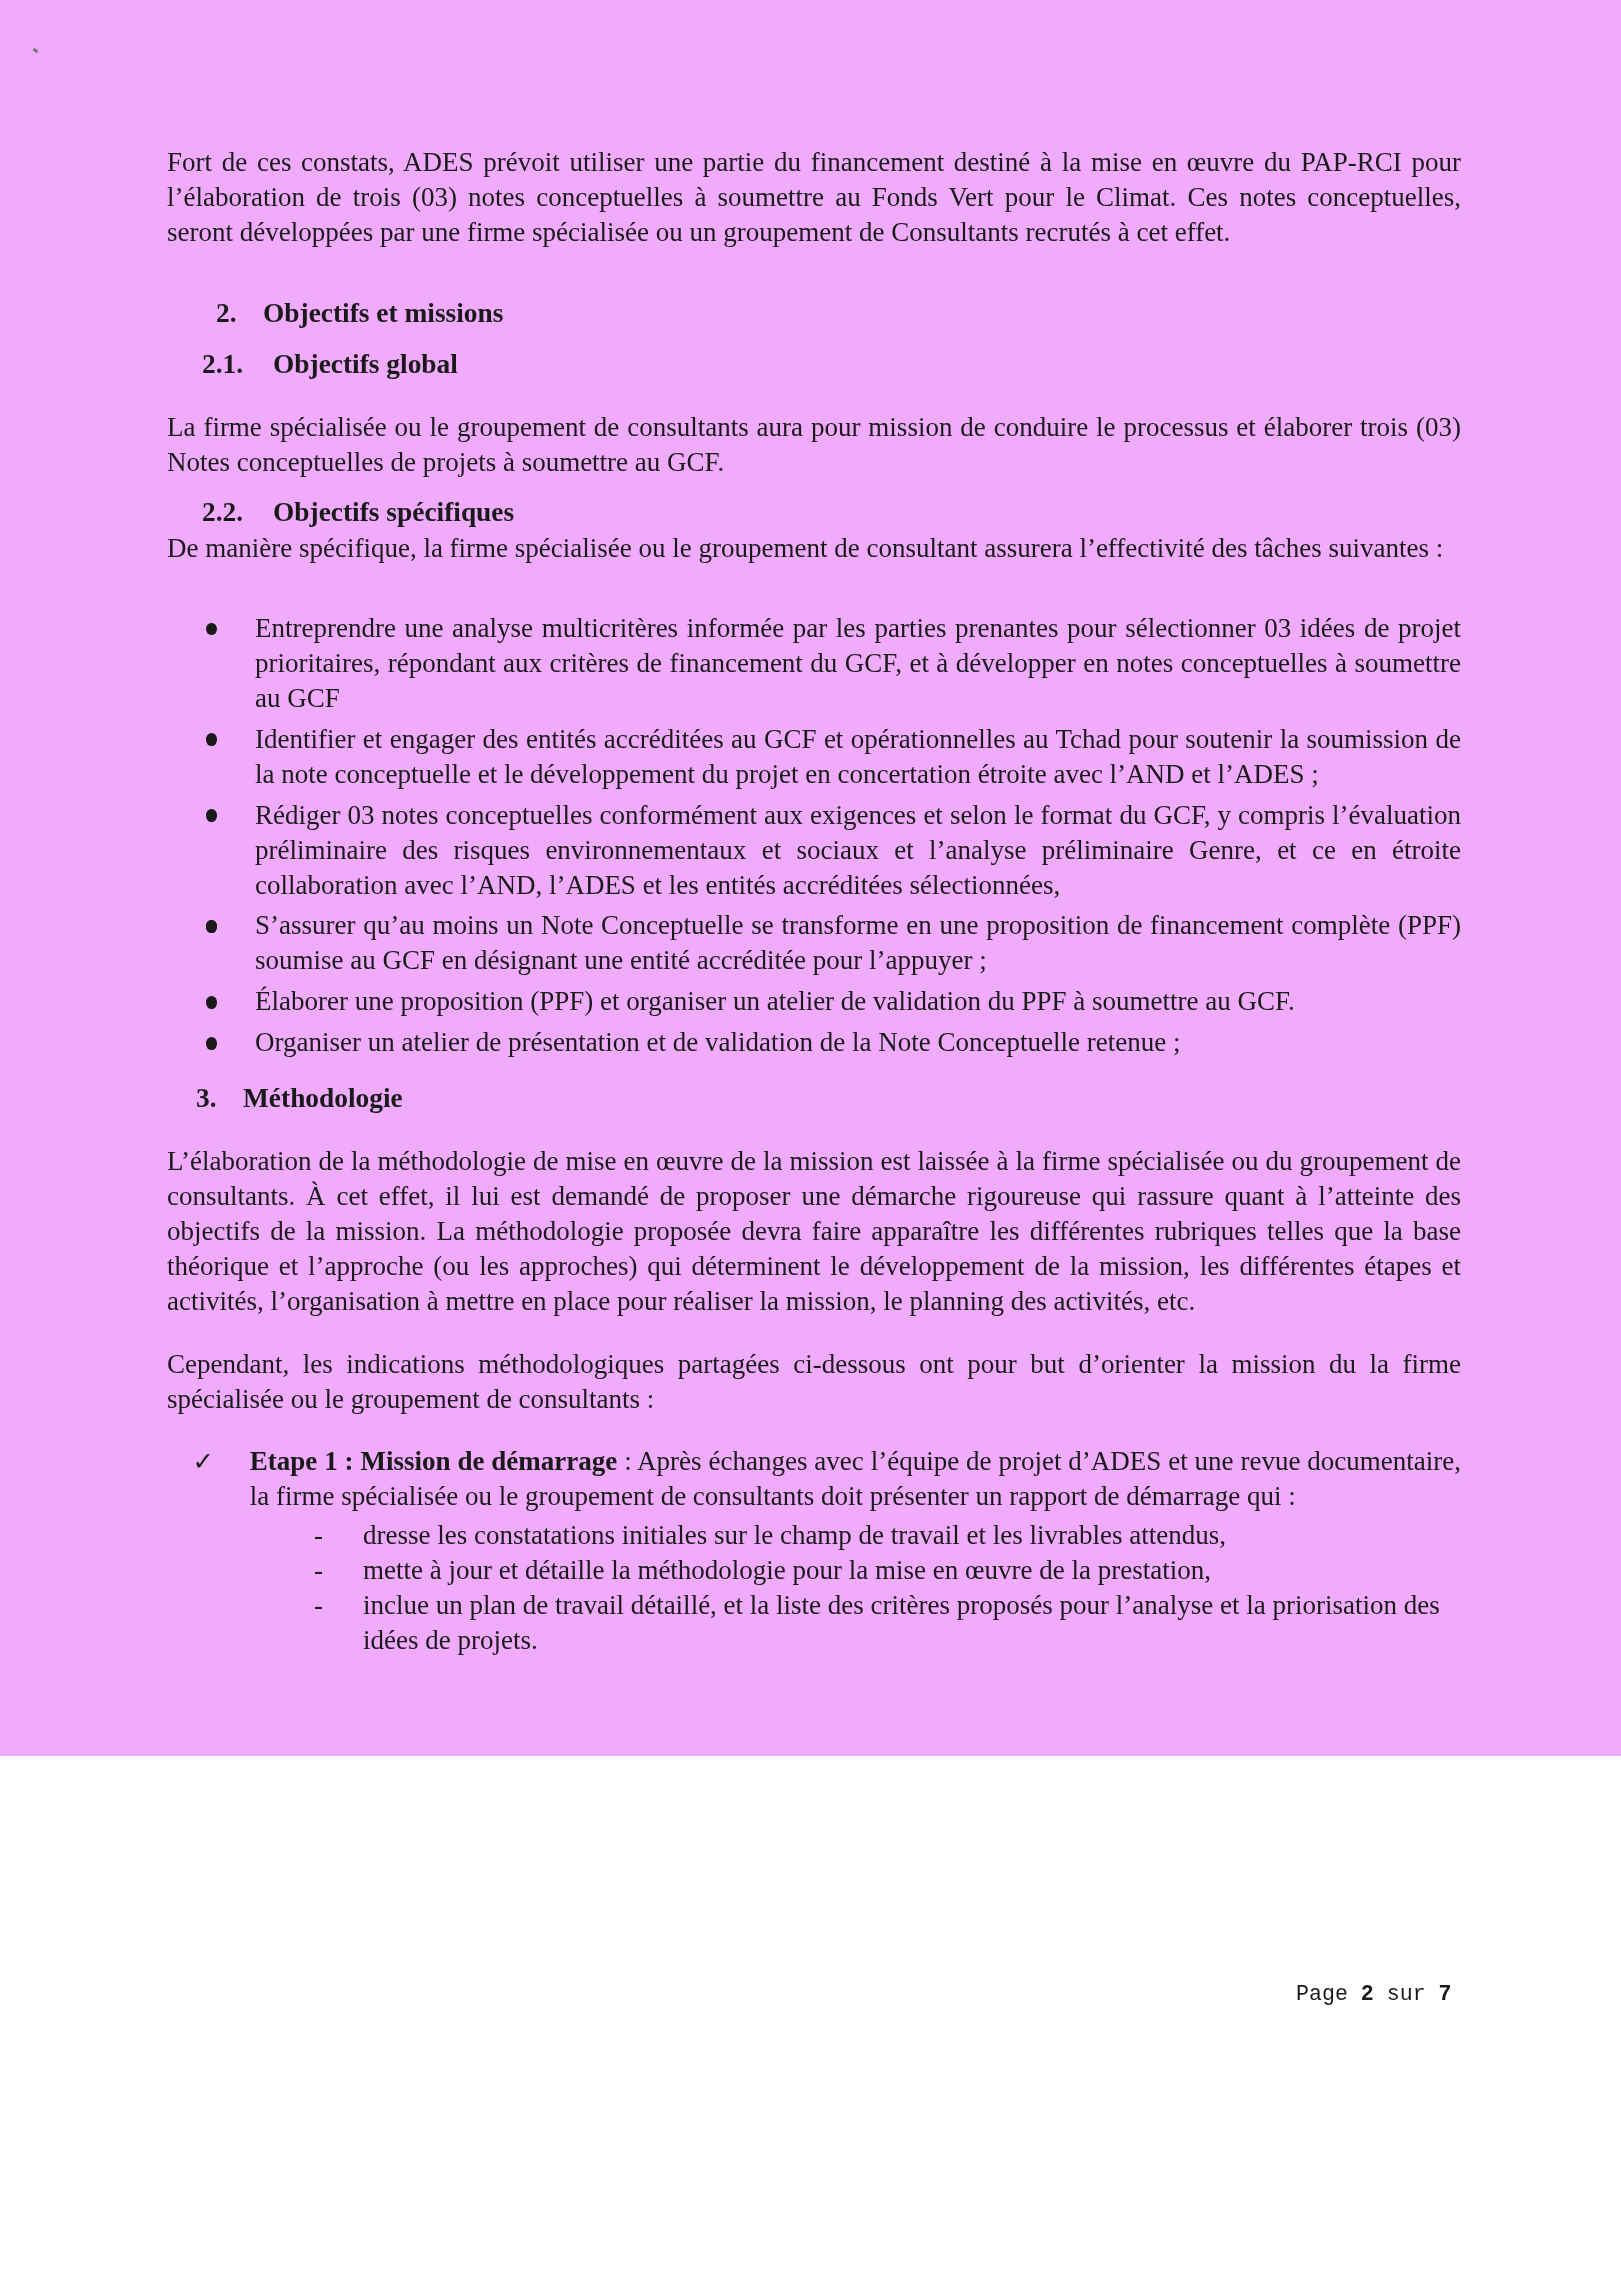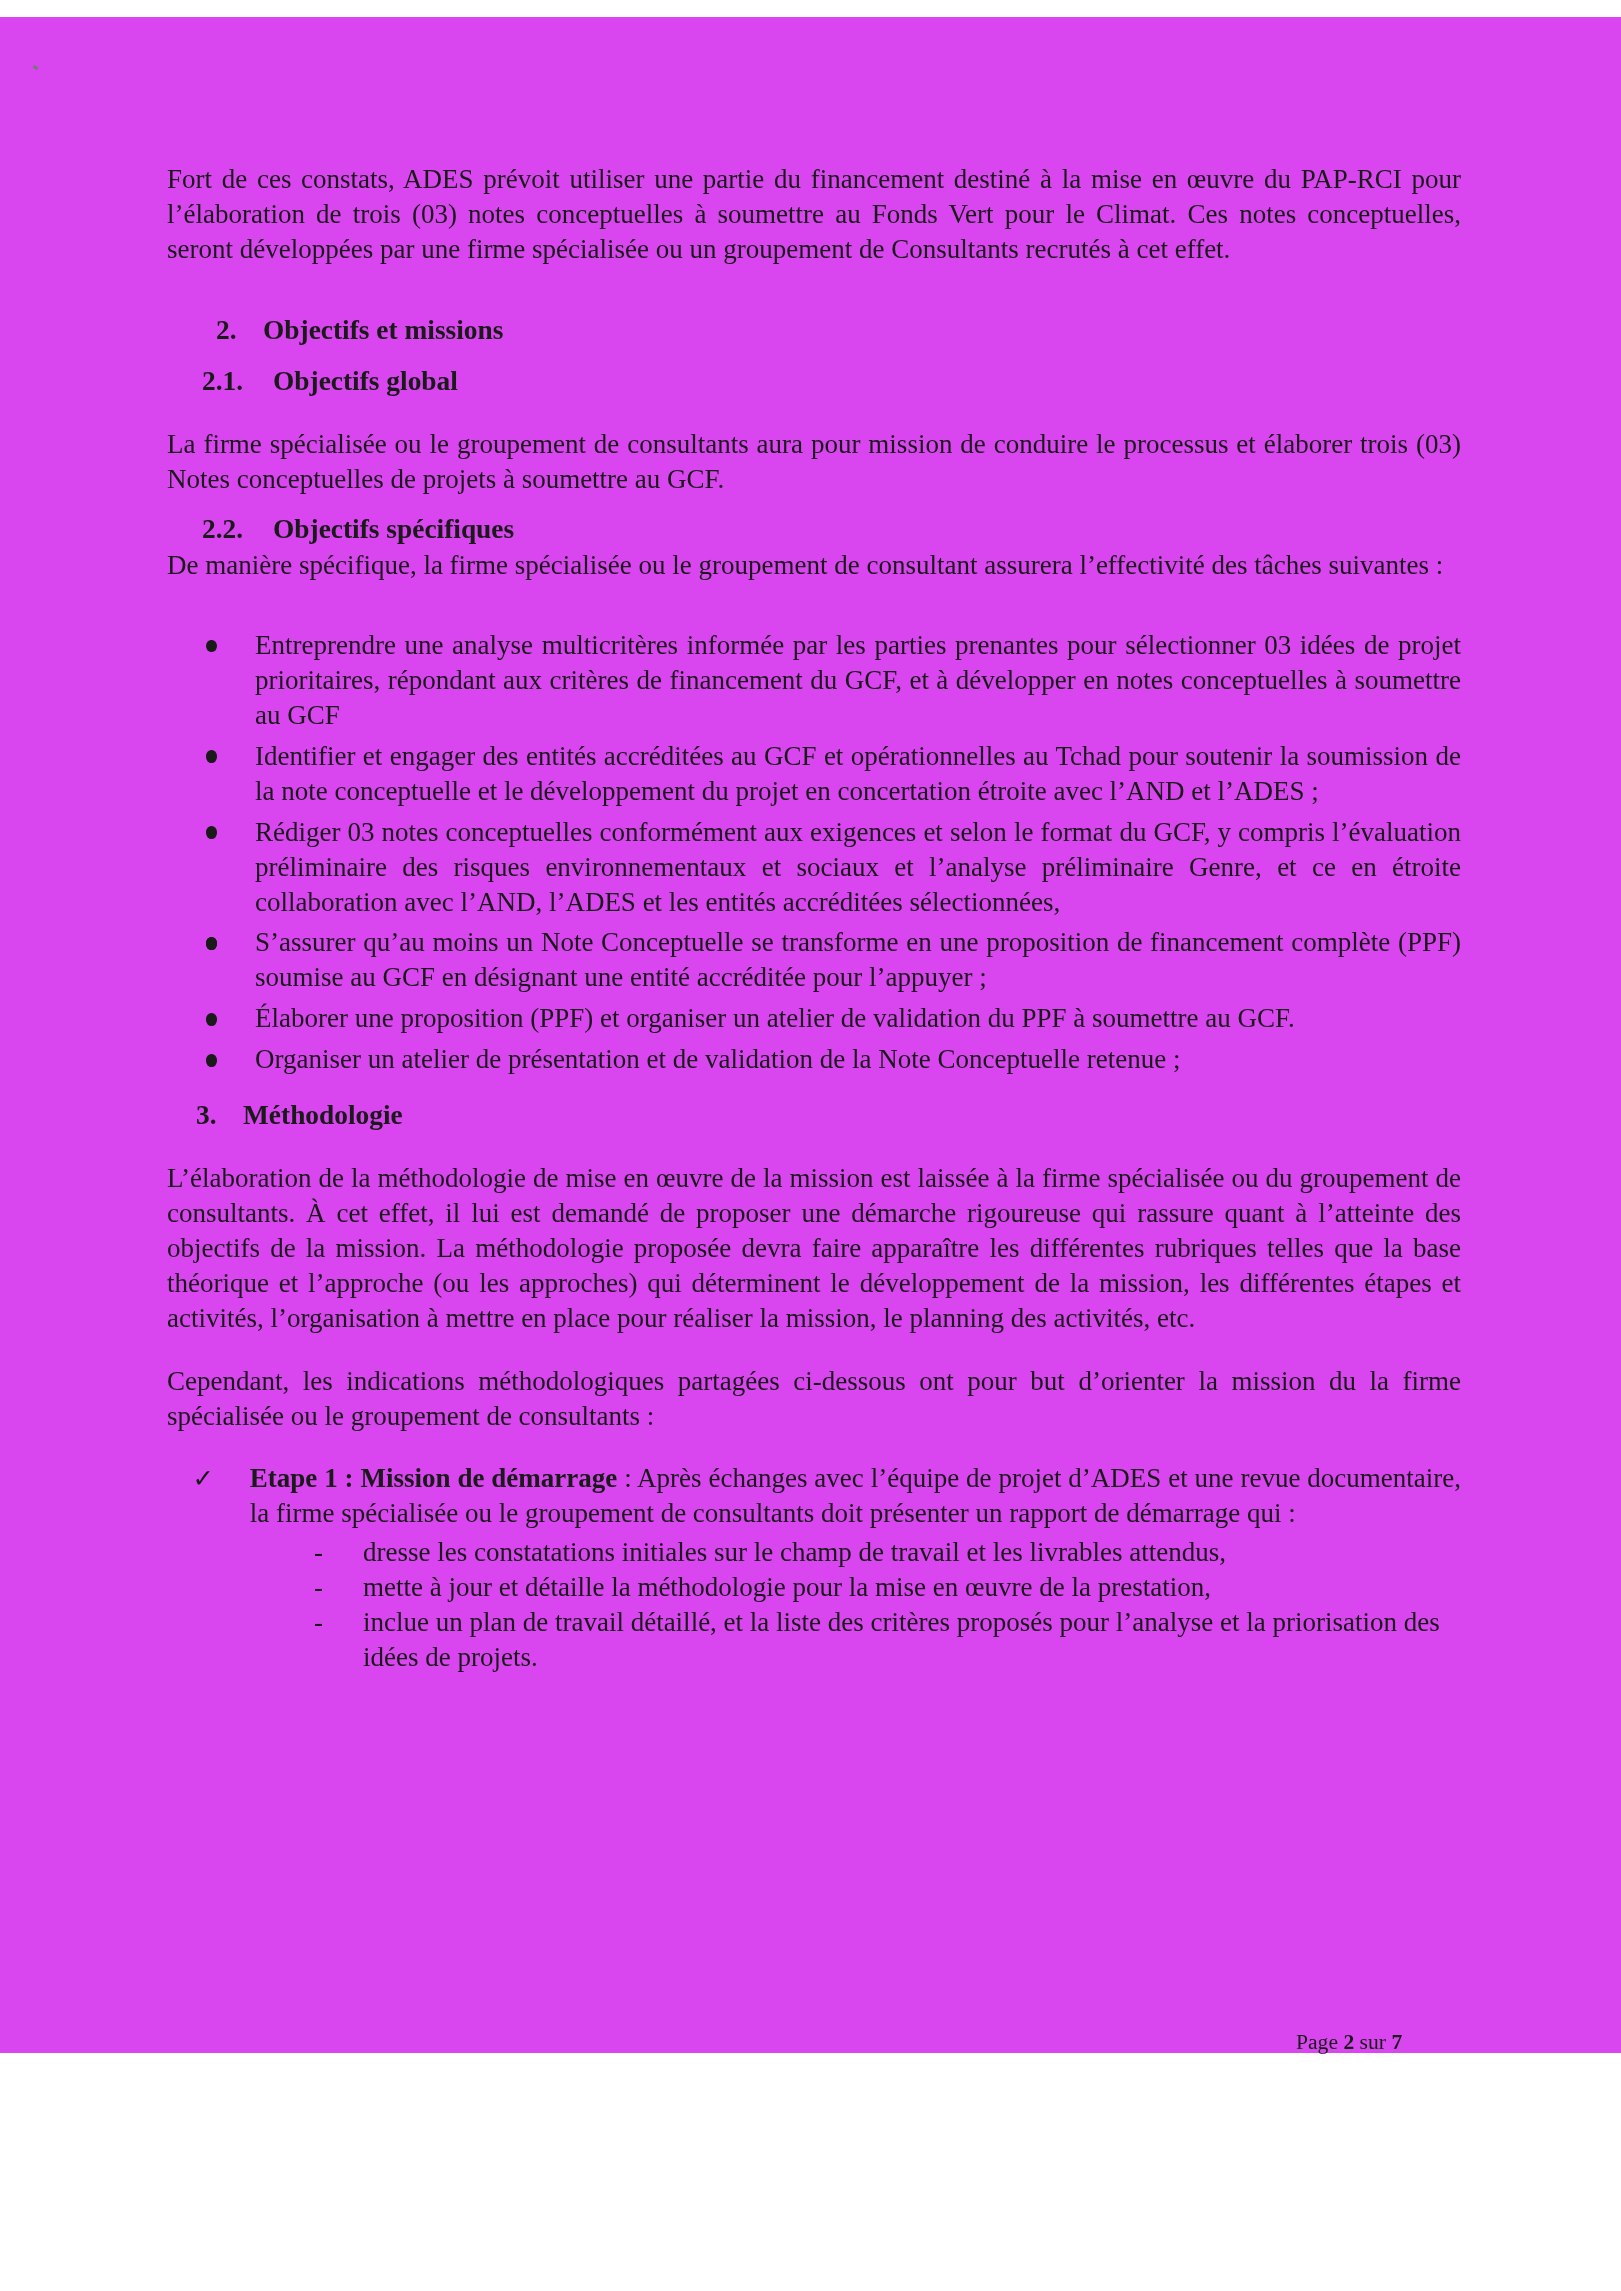--- a/index.html
+++ b/index.html
@@ -10,24 +10,24 @@
     body {
       width: 1621px;
       height: 2292px;
       position: relative;
       overflow: hidden;
       font-family: "Liberation Serif", "DejaVu Serif", serif;
       color: #1a1a1a;
     }
     .page {
       position: absolute;
-      left: 0; top: 17px;
+      left: 0; top: 0;
       width: 1621px;
-      height: 2036px;
-      background: #d946ef;
+      height: 1756px;
+      background: #f0abfc;
     }
     .content {
       position: absolute;
       left: 167px;
       top: 145px;
       width: 1294px;
       font-size: 27px;
       line-height: 35px;
       text-align: justify;
     }
@@ -98,22 +98,21 @@
       position: absolute;
       left: 147px;
       top: 0;
     }
 
     .footer {
       position: absolute;
       left: 1296px;
       top: 1982px;
       font-size: 21.6px;
-      font-family: Liberation Serif, serif;
-      margin-top: 31px;
+      font-family: Liberation Mono, monospace;
     }
     .footer .b { font-weight: bold; }
 
     .scan-mark {
       position: absolute;
       left: 33px;
       top: 49px;
       width: 4.9px;
       height: 2.9px;
       background: #777;

